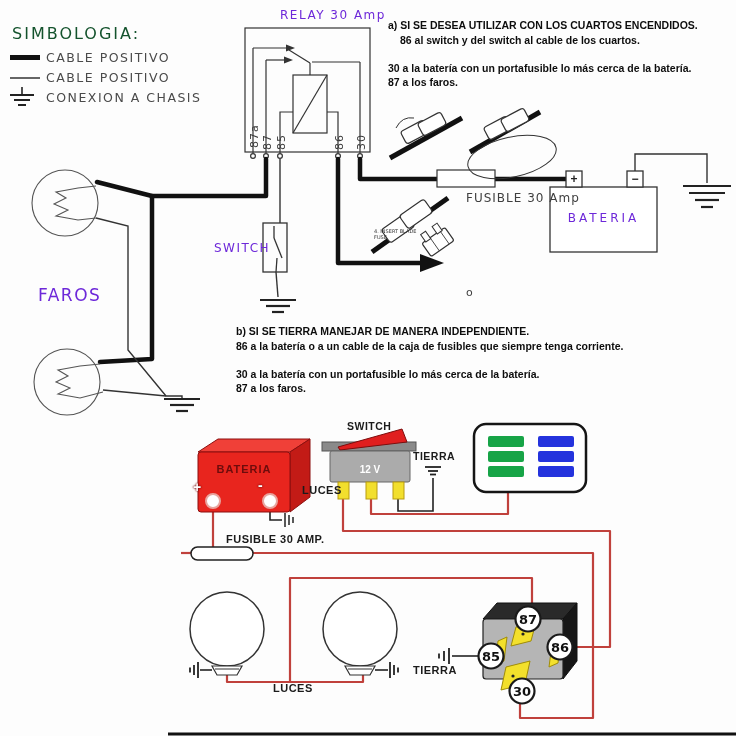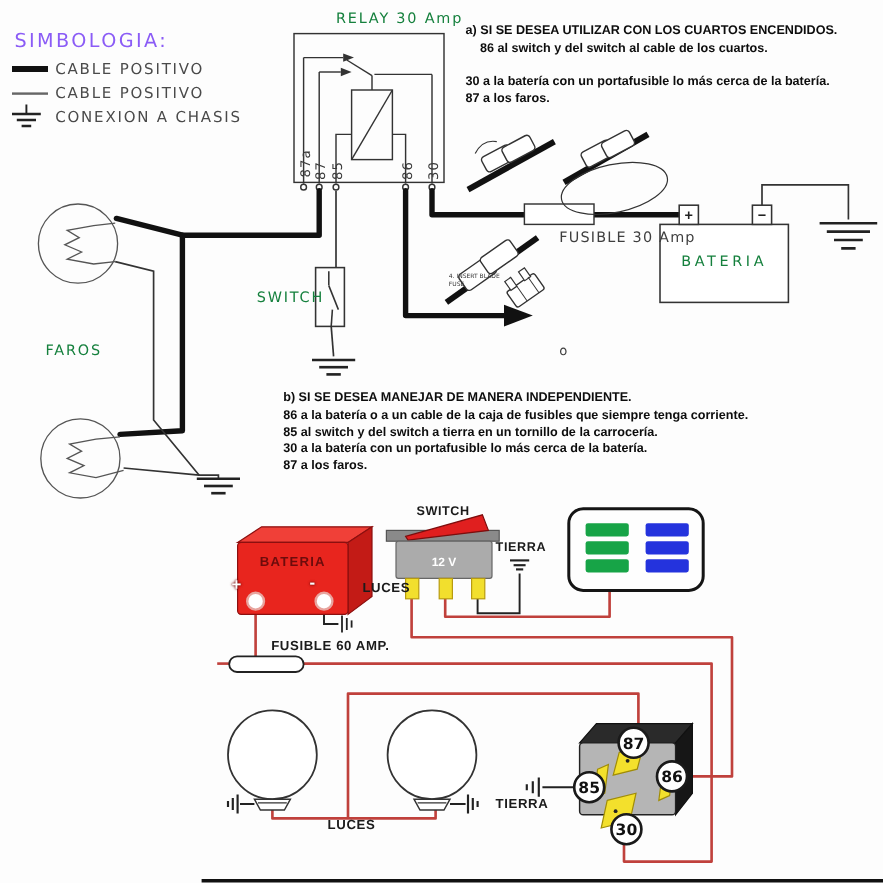--- a/index.html
+++ b/index.html
@@ -1,24 +1,24 @@
 <!DOCTYPE html>
 <html><head>
 <meta charset="utf-8">
 <style>
   html,body{margin:0;padding:0;background:#e8e8e8;}
   .canvas{
     position:relative;width:736px;height:736px;background:#fdfdfd;
     font-family:"Liberation Sans",sans-serif;overflow:hidden;
   }
   .abs{position:absolute;white-space:nowrap;}
-  .tech{font-family:"DejaVu Sans",sans-serif;color:#15803d;letter-spacing:1.5px;font-size:11px;}
+  .tech{font-family:"DejaVu Sans",sans-serif;color:#6d28d9;letter-spacing:1.5px;font-size:11px;}
   .tech-sm{font-family:"DejaVu Sans",sans-serif;color:#3f3f3f;letter-spacing:1px;font-size:11px;}
   .bold-instr{font-family:"Liberation Sans",sans-serif;font-weight:bold;color:#0d0d0d;font-size:10.5px;line-height:14px;}
-  .legend-title{font-family:"DejaVu Sans",sans-serif;color:#8b5cf6;font-size:16px;letter-spacing:2px;}
+  .legend-title{font-family:"DejaVu Sans",sans-serif;color:#14532d;font-size:16px;letter-spacing:2px;}
   .legend-item{font-family:"DejaVu Sans",sans-serif;color:#4a4a4a;font-size:12.5px;letter-spacing:1.5px;}
   .redlbl{font-weight:bold;color:#1b1b1b;font-size:11px;letter-spacing:.5px;}
   .whitelbl{font-weight:bold;color:#ffffff;}
   .batlbl{font-weight:bold;color:#6d0c0c;font-size:11px;letter-spacing:1px;}
   .term{font-weight:bold;color:#fff;font-size:14px;text-shadow:0 0 2px #7a0b0b,0 0 2px #7a0b0b;}
   .tiny{font-family:"DejaVu Sans",sans-serif;font-size:5px;color:#333;letter-spacing:0;white-space:normal;line-height:6px;}
   svg{position:absolute;left:0;top:0;}
   svg text{font-family:"DejaVu Sans",sans-serif;}
 </style>
 </head>
@@ -266,38 +266,37 @@
   <span class="abs legend-item" style="left:46px;top:90px;">CONEXION A CHASIS</span>
 
   <span class="abs tech" style="left:280px;top:8px;font-size:12px;">RELAY 30 Amp</span>
 
   <span class="abs bold-instr" style="left:388px;top:18px;text-align:center;">a) SI SE DESEA UTILIZAR CON LOS CUARTOS ENCENDIDOS.</span>
   <span class="abs bold-instr" style="left:368px;top:33px;padding-left:32px;">86 al switch y del switch al cable de los cuartos.</span>
   <span class="abs bold-instr" style="left:388px;top:61px;">30 a la batería con un portafusible lo más cerca de la batería.</span>
   <span class="abs bold-instr" style="left:388px;top:75px;">87 a los faros.</span>
 
   <span class="abs tech" style="left:214px;top:241px;font-size:12px;">SWITCH</span>
-  <span class="abs tech" style="left:38px;top:285px;font-size:12px;">FAROS</span>
+  <span class="abs tech" style="left:38px;top:285px;font-size:17px;">FAROS</span>
   <span class="abs tech-sm" style="left:466px;top:191px;font-size:12px;">FUSIBLE 30 Amp</span>
   <span class="abs tech" style="left:556px;top:211px;width:95px;text-align:center;font-size:12px;letter-spacing:3px;">BATERIA</span>
   <span class="abs" style="left:566px;top:171px;width:16px;height:16px;line-height:16px;text-align:center;font-weight:bold;font-size:12px;color:#222;">+</span>
   <span class="abs" style="left:627px;top:171px;width:16px;height:16px;line-height:16px;text-align:center;font-weight:bold;font-size:12px;color:#222;">−</span>
   <span class="abs tiny" style="left:374px;top:228px;width:52px;">4. INSERT BLADE FUSE</span>
   <span class="abs tech-sm" style="left:466px;top:286px;">o</span>
 
-  <span class="abs bold-instr" style="left:236px;top:324px;">b) SI SE DESEA MANEJAR DE MANERA INDEPENDIENTE.</span>
+  <span class="abs bold-instr" style="left:236px;top:324px;">b) SI SE TIERRA MANEJAR DE MANERA INDEPENDIENTE.</span>
   <span class="abs bold-instr" style="left:236px;top:339px;">86 a la batería o a un cable de la caja de fusibles que siempre tenga corriente.</span>
-  <span class="abs bold-instr" style="left:236px;top:353px;">85 al switch y del switch a tierra en un tornillo de la carrocería.</span>
   <span class="abs bold-instr" style="left:236px;top:367px;">30 a la batería con un portafusible lo más cerca de la batería.</span>
   <span class="abs bold-instr" style="left:236px;top:381px;">87 a los faros.</span>
 
   <span class="abs batlbl" style="left:198px;top:463px;width:92px;text-align:center;">BATERIA</span>
   <span class="abs term" style="left:193px;top:479px;">+</span>
   <span class="abs term" style="left:258px;top:477px;">-</span>
-  <span class="abs redlbl" style="left:226px;top:533px;">FUSIBLE 60 AMP.</span>
+  <span class="abs redlbl" style="left:226px;top:533px;">FUSIBLE 30 AMP.</span>
   <span class="abs redlbl" style="left:347px;top:420px;font-size:10.5px;">SWITCH</span>
   <span class="abs whitelbl" style="left:330px;top:464px;width:80px;text-align:center;font-size:10px;">12 V</span>
   <span class="abs redlbl" style="left:302px;top:484px;">LUCES</span>
   <span class="abs redlbl" style="left:413px;top:450px;font-size:10.5px;">TIERRA</span>
   <span class="abs redlbl" style="left:273px;top:682px;">LUCES</span>
   <span class="abs redlbl" style="left:413px;top:664px;">TIERRA</span>
 
 </div>
 
 </body></html>

